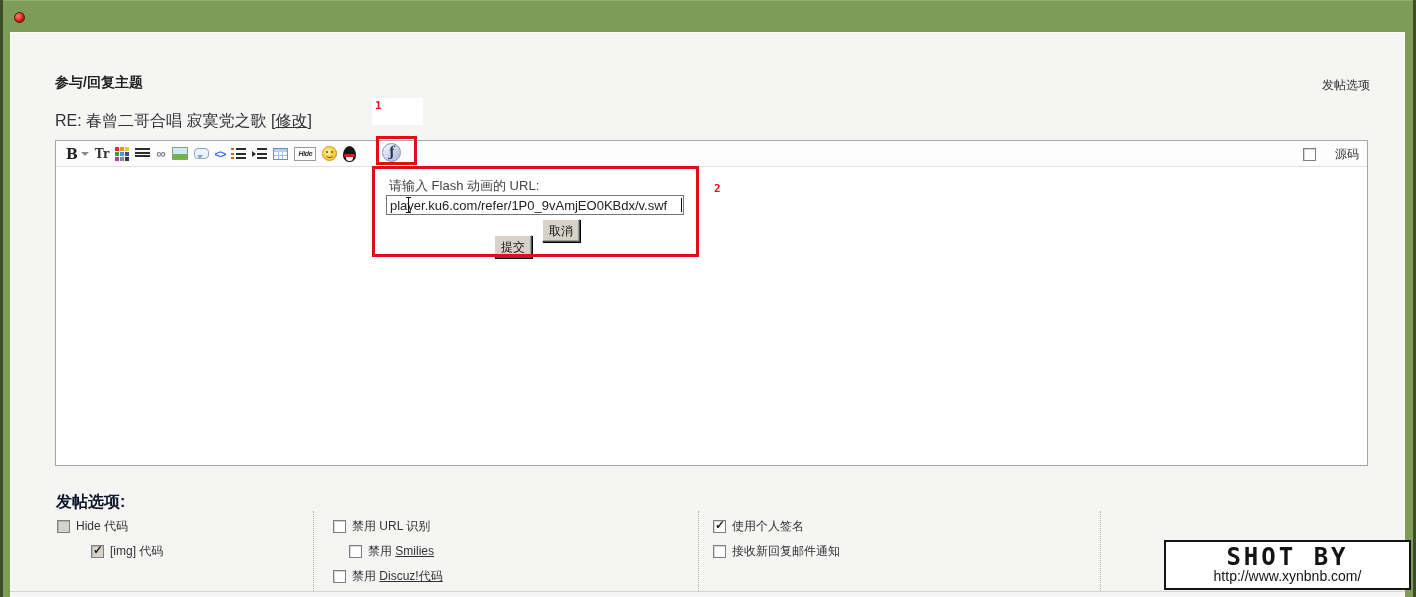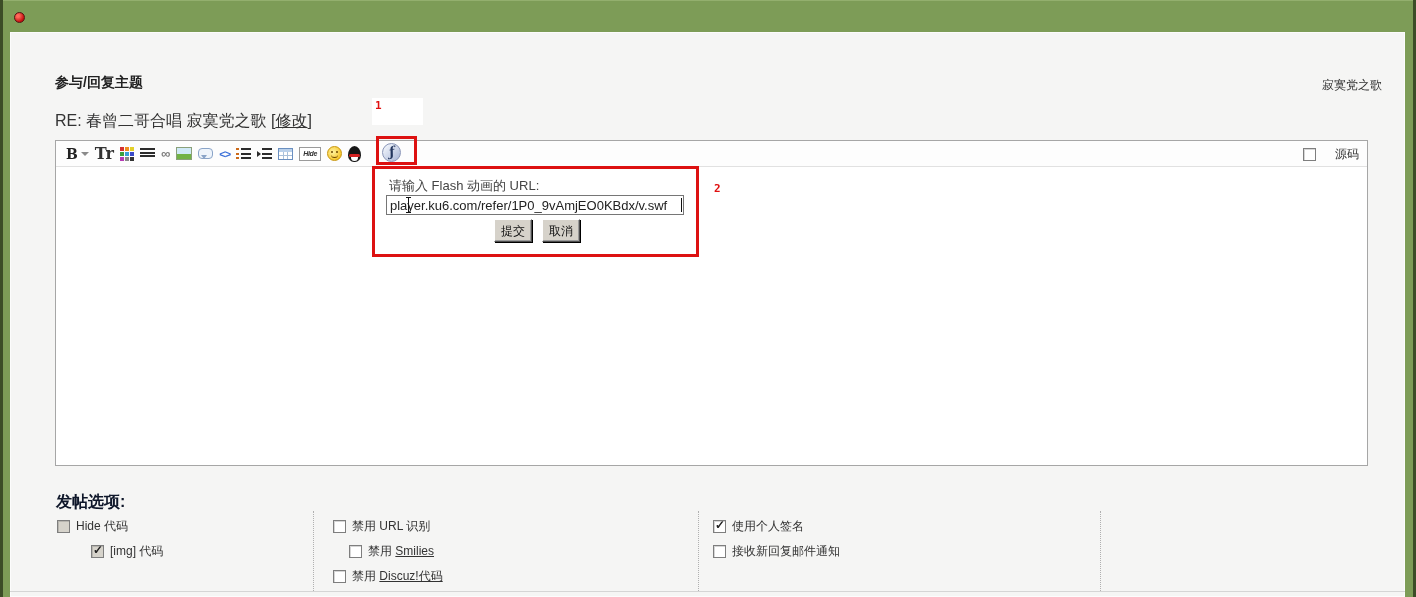--- a/index.html
+++ b/index.html
@@ -29,21 +29,21 @@
 
   .editor{left:55px;top:140px;width:1313px;height:326px;background:#fff;border:1px solid #a6a6a6;box-sizing:border-box;}
   .toolbar{position:absolute;left:0;right:0;top:0;height:26px;border-bottom:1px solid #e1e1e1;
            display:flex;align-items:center;gap:6px;padding:0 10px;box-sizing:border-box;background:#fdfdfd;}
   .tool{display:inline-flex;align-items:center;justify-content:center;height:18px;cursor:pointer;flex:0 0 auto;}
   .canvas{position:absolute;left:0;right:0;top:27px;bottom:0;background:#fff;}
 
   
   .g-b{font-family:"DejaVu Serif",serif;font-weight:bold;font-size:14px;color:#222;}
   .caret-down{width:0;height:0;border-left:4px solid transparent;border-right:4px solid transparent;border-top:4px solid #8a8a8a;margin-left:3px;}
-  .g-tr{font-family:"DejaVu Serif",serif;font-weight:bold;font-size:16px;color:#333;}
+  .g-tr{font-family:"DejaVu Serif",serif;font-weight:bold;font-size:12px;color:#333;}
   .i-palette{display:grid;grid-template-columns:repeat(3,4px);grid-auto-rows:4px;gap:1px;}
   .i-palette i{display:block;}
   .i-palette i:nth-child(1){background:#d63030;} .i-palette i:nth-child(2){background:#ef8f1e;} .i-palette i:nth-child(3){background:#e3d028;}
   .i-palette i:nth-child(4){background:#3da03d;} .i-palette i:nth-child(5){background:#3aa0d8;} .i-palette i:nth-child(6){background:#3a49c8;}
   .i-palette i:nth-child(7){background:#b43ab4;} .i-palette i:nth-child(8){background:#8a8a8a;} .i-palette i:nth-child(9){background:#333;}
   .i-align{width:15px;height:11px;background:repeating-linear-gradient(to bottom,#2c2c2c 0 2px,transparent 2px 3.6px);}
   .i-link{font-size:13px;font-weight:bold;color:#7d7d7d;line-height:1;}
   .i-img{width:16px;height:13px;border:1px solid #8aa07a;background:linear-gradient(180deg,#cfe9f7 0 55%,#72b246 55% 100%);box-sizing:border-box;}
   .i-quote{position:relative;width:15px;height:11px;border:1px solid #8aa4c8;border-radius:4px;background:#eef4fb;box-sizing:border-box;}
   .i-quote::after{content:"";position:absolute;left:2px;bottom:-4px;border:3px solid transparent;border-top:4px solid #8aa4c8;}
@@ -90,21 +90,21 @@
   .fd-input{left:386px;top:195px;width:298px;height:20px;border:1px solid #767676;font-size:13px;color:#222;
             padding:1px 3px;box-sizing:border-box;background:#fff;font-family:"Liberation Sans",sans-serif;}
   .ibeam{left:405px;top:197px;width:7px;height:16px;pointer-events:none;
          background:linear-gradient(#111,#111) top center/5px 1px no-repeat,
                     linear-gradient(#111,#111) bottom center/5px 1px no-repeat,
                     linear-gradient(#111,#111) center/1px 100% no-repeat;}
   .fd-caret{left:681px;top:198px;width:1px;height:14px;background:#111;pointer-events:none;}
   .btn95{position:absolute;width:38px;height:23px;background:#d6d2ca;font-size:12px;color:#111;text-align:center;line-height:21px;
          border-top:1px solid #fff;border-left:1px solid #fff;border-right:1px solid #4d4d4d;border-bottom:1px solid #4d4d4d;
          box-shadow:1px 1px 0 #000,inset -1px -1px 0 #9a9a9a;box-sizing:border-box;cursor:pointer;}
-  .b-submit{left:494px;top:219px;}
+  .b-submit{left:494px;top:235px;}
   .b-cancel{left:542px;top:219px;}
 
   .opts-heading{left:56px;top:492px;font-size:16px;font-weight:bold;color:#0f172a;}
   .opt-row{position:absolute;display:flex;align-items:center;gap:6px;}
   .vdiv{position:absolute;top:511px;height:80px;border-left:1px dotted #b0b0b0;width:0;}
   .bottom-line{position:absolute;left:10px;top:591px;width:1395px;height:1px;background:#d5d5d5;}
 
   .watermark{position:absolute;left:1164px;top:540px;width:247px;height:50px;background:#fff;border:2px solid #141414;
              box-sizing:border-box;display:flex;flex-direction:column;align-items:center;justify-content:center;}
   .wm1{font-family:"DejaVu Sans Mono",monospace;font-weight:bold;font-size:24px;letter-spacing:3px;color:#141414;line-height:1;}
@@ -117,21 +117,21 @@
   <div class="edge left"></div>
   <div class="edge right"></div>
 
   <div class="topbar">
     <span class="dot"></span>
   </div>
 
   <div class="panel"></div>
 
   <div class="abs page-title">参与/回复主题</div>
-  <div class="abs credits">寂寞党之歌</div>
+  <div class="abs credits">发帖选项</div>
 
   <div class="abs subject">
     <span>RE: 春曾二哥合唱 寂寞党之歌</span>
     <span>[</span><a href="#">修改</a><span>]</span>
   </div>
 
   <div class="abs callout1">
     <span class="marker m1">1</span>
   </div>
 
@@ -247,13 +247,17 @@
   </div>
   <div class="opt-row" style="left:713px;top:543px;">
     <span class="cb"></span>
     <span class="opt-label">接收新回复邮件通知</span>
   </div>
 
   <div class="vdiv" style="left:1100px;"></div>
 
   <div class="bottom-line"></div>
 
+  <div class="watermark">
+    <div class="wm1">SHOT BY</div>
+    <div class="wm2">http://www.xynbnb.com/</div>
+  </div>
 </div>
 
 </body></html>

